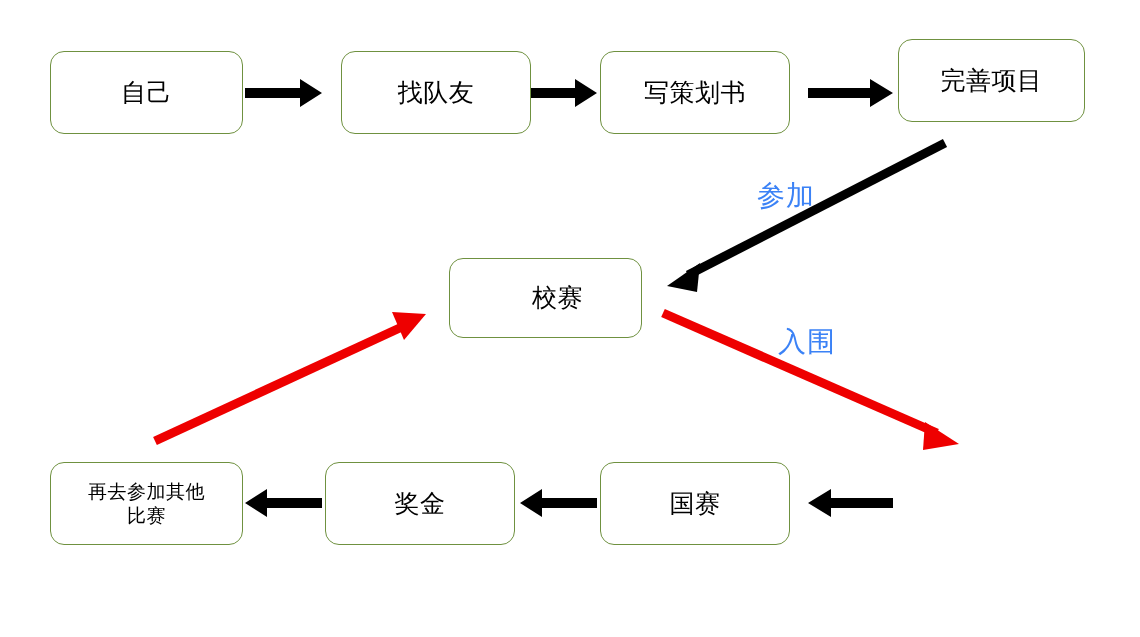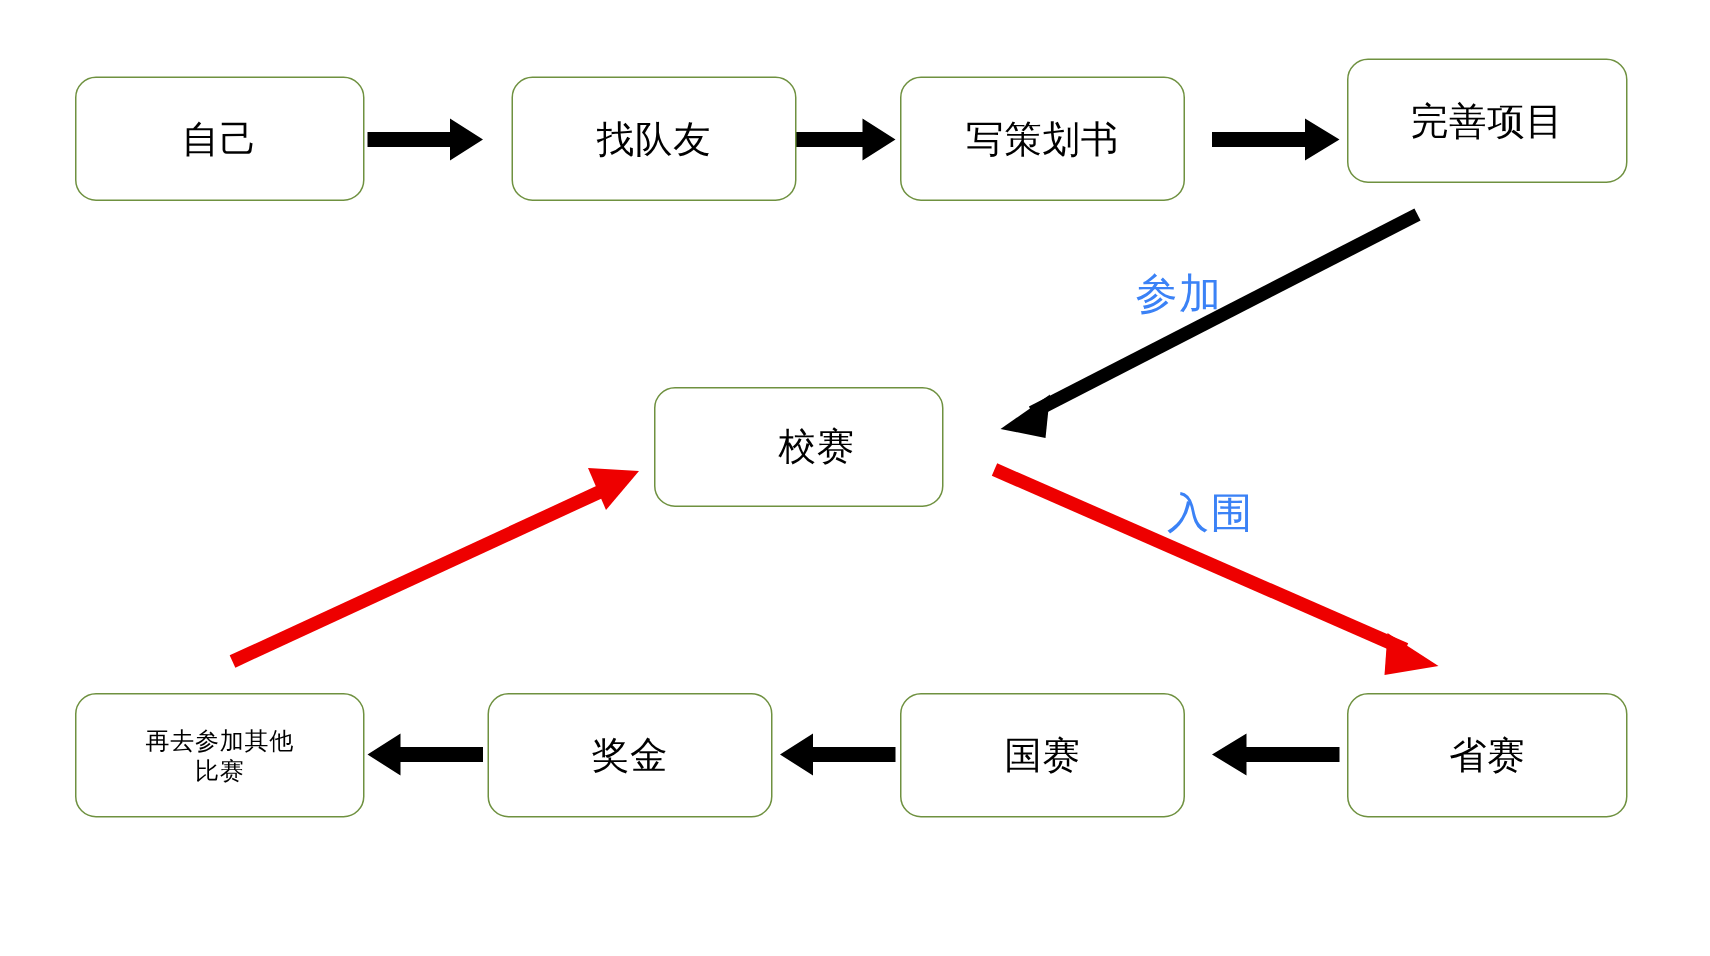--- a/index.html
+++ b/index.html
@@ -34,21 +34,21 @@
     align-items: center;
     justify-content: center;
     text-align: center;
     color: #000000;
     font-size: 25px;
     line-height: 1.18;
     letter-spacing: 0.5px;
     white-space: pre-line;
   }
   .node.two-line {
-    font-size: 16px;
+    font-size: 19px;
     line-height: 1.22;
   }
   .edge-label {
     position: absolute;
     color: #3b82f6;
     font-size: 28px;
     line-height: 1;
     letter-spacing: 1px;
     white-space: nowrap;
   }
@@ -110,38 +110,35 @@
   </div>
 
   <div class="node" style="left:600px; top:51px; width:190px; height:83px;text-align:center;">
     <span>写策划书</span>
   </div>
 
   <div class="node" style="left:898px; top:39px; width:187px; height:83px;">
     <span>完善项目</span>
   </div>
 
-  <div class="node" style="left:436px; top:258px; width:193px; height:80px;padding-left:24px;">
+  <div class="node" style="left:449px; top:258px; width:193px; height:80px;padding-left:24px;">
     <span>校赛</span>
   </div>
 
   <div class="node two-line" style="left:50px; top:462px; width:193px; height:83px;">
     <span>再去参加其他
 比赛</span>
   </div>
 
   <div class="node" style="left:600px; top:462px; width:190px; height:83px;">
     <span>国赛</span>
   </div>
 
   <div class="node" style="left:325px; top:462px; width:190px; height:83px;">
     <span>奖金</span>
   </div>
 
-  <div class="node" style="left:898px; top:462px; width:187px; height:83px;">
-    <span>省赛</span>
-  </div>
 
   <div class="edge-label" style="left:757px; top:182px;">参加</div>
 
   <div class="edge-label" style="left:778px; top:328px;">入围</div>
 
 </div>
 
 </body></html>

